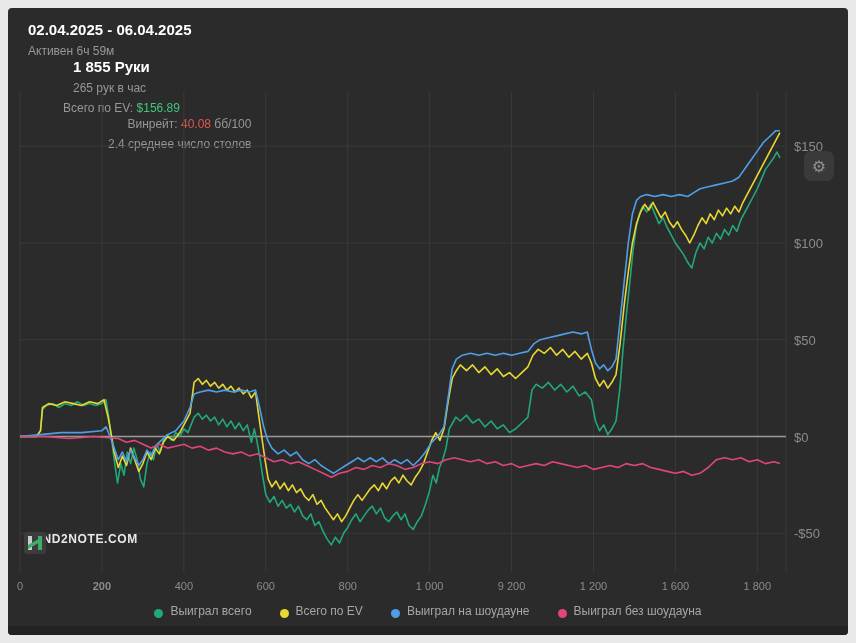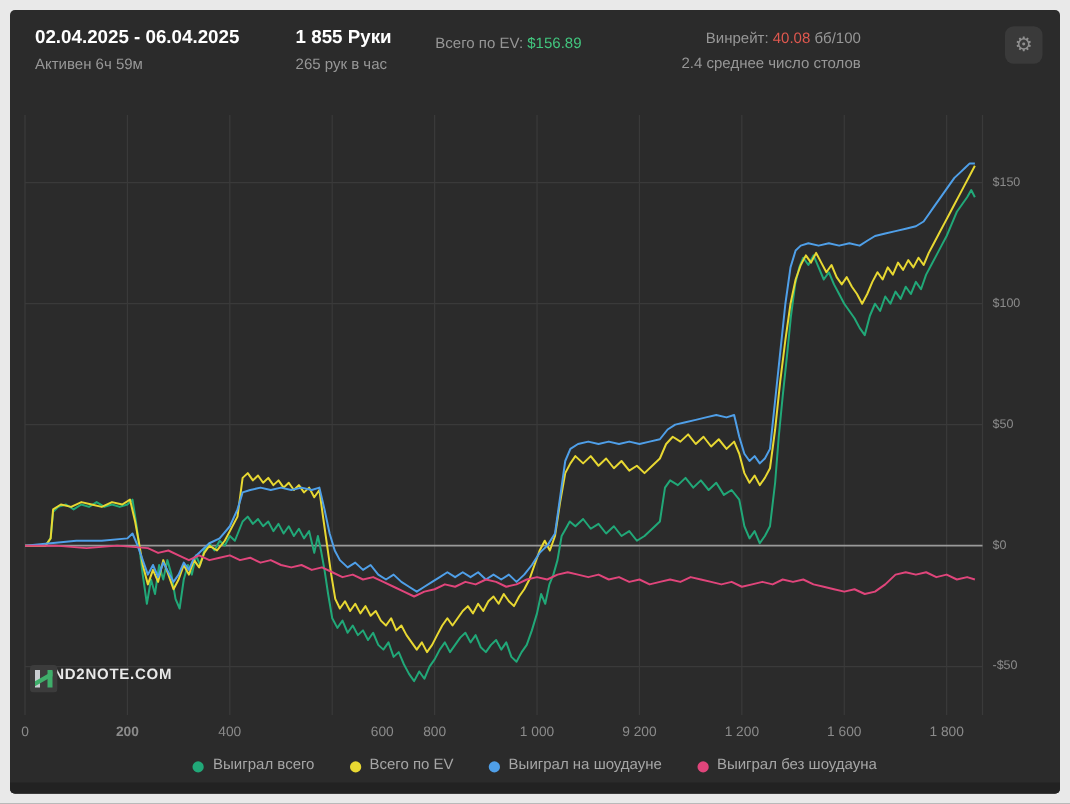--- a/index.html
+++ b/index.html
@@ -1,36 +1,36 @@
 <!DOCTYPE html>
 <html><head>
 <meta charset="utf-8">
 <style>
   html,body{margin:0;padding:0;}
   body{width:856px;height:643px;background:#e9e9e9;font-family:"Liberation Sans",sans-serif;-webkit-font-smoothing:antialiased;}
   .panel{position:absolute;left:8px;top:8px;width:840px;height:627px;background:#2b2b2b;border-radius:4px;overflow:hidden;}
   
-  .header{display:flex;align-items:flex-start;padding:13px 14px 0 20px;height:57px;position:relative;}
+  .header{display:flex;align-items:flex-start;padding:13px 14px 0 20px;height:57px;position:relative;flex-direction:column;}
   .h-block{flex:none;}
   .h-title{font-size:15px;font-weight:bold;color:#ffffff;white-space:nowrap;}
   .h-sub{font-size:12px;color:#979797;margin-top:6px;white-space:nowrap;}
   .right-align{text-align:right;}
   .green{color:#42c57e;}
   .red{color:#e0584f;}
   .gray{color:#979797;}
   .ml2{margin-left:45px;}
   .ml3{margin-left:35px;}
   .ml4{margin-left:80px;text-align:right;}
   .gear-btn{margin-left:auto;width:30px;height:30px;border-radius:7px;background:#3a3a3a;color:#909090;
     display:flex;align-items:center;justify-content:center;font-size:16px;cursor:pointer;flex:none;}
   
   .chart{position:relative;height:518px;}
   .chart svg{position:absolute;left:0;top:0;}
   .xtick{position:absolute;transform:translateX(-50%);color:#8b8b8b;font-size:11px;white-space:nowrap;}
-  .ytick{position:absolute;transform:translateY(-50%);color:#8b8b8b;font-size:10px;white-space:nowrap;}
+  .ytick{position:absolute;transform:translateY(-50%);color:#8b8b8b;font-size:13px;white-space:nowrap;}
   
   .wm{position:absolute;left:16px;top:454px;display:flex;align-items:center;gap:8px;}
   .wm-text{color:#e8e8e8;font-size:12px;font-weight:bold;letter-spacing:.6px;}
   
   .legend{height:30px;display:flex;justify-content:center;align-items:center;gap:28px;}
   .leg-item{display:flex;align-items:flex-end;gap:7px;font-size:12px;color:#a6a6a6;cursor:pointer;white-space:nowrap;}
   .leg-dot{width:9px;height:9px;border-radius:50%;flex:none;}
   .strip{height:9px;background:#222222;}
 </style>
 </head>
@@ -86,21 +86,21 @@
         <line x1="12" y1="455.2903225806451" x2="778" y2="455.2903225806451" stroke="#3a3a3a" stroke-width="1"></line>
         <polyline points="12.0,358.5 28.4,358.5 32.5,352.7 34.5,331.4 38.6,327.5 44.8,325.6 50.9,329.5 57.1,325.6 63.2,327.5 69.3,323.7 75.5,327.5 81.6,325.6 87.8,327.5 93.9,325.6 98.0,321.7 101.3,343.0 103.8,362.4 106.2,381.7 109.5,405.0 112.8,385.6 116.0,397.2 119.3,374.0 122.6,385.6 125.9,370.1 129.2,381.7 132.4,401.1 135.7,408.8 139.0,385.6 142.3,374.0 145.5,381.7 148.8,366.3 152.1,374.0 155.4,362.4 159.5,356.6 163.6,362.4 167.7,354.6 171.8,358.5 175.9,350.8 179.9,354.6 186.1,339.2 190.2,335.3 194.3,341.1 198.4,337.2 202.5,343.0 206.6,339.2 210.7,346.9 214.8,341.1 218.9,348.8 223.0,343.0 227.1,350.8 231.1,345.0 235.2,352.7 239.3,346.9 243.4,364.3 246.3,350.8 248.8,362.4 251.6,377.9 254.5,397.2 257.8,416.6 261.9,424.3 266.0,418.5 270.1,428.2 274.2,422.4 278.3,430.1 282.4,426.3 286.4,434.0 290.5,428.2 294.6,437.9 298.7,441.7 302.8,435.9 306.9,447.5 311.0,443.7 315.1,453.4 319.2,461.1 323.3,466.9 327.4,459.2 331.5,465.0 335.6,455.3 339.7,449.5 343.8,441.7 347.9,435.9 352.0,443.7 356.1,437.9 360.2,432.1 364.3,428.2 368.4,435.9 372.5,430.1 376.6,439.8 380.7,443.7 384.8,437.9 388.9,434.0 393.0,441.7 397.0,435.9 401.1,447.5 405.2,451.4 409.3,443.7 413.4,437.9 417.5,426.3 421.6,412.7 424.9,397.2 428.2,405.0 431.5,389.5 434.7,381.7 438.0,370.1 441.3,350.8 444.6,345.0 447.8,339.2 452.3,343.0 458.5,337.2 464.6,345.0 470.8,341.1 476.9,348.8 483.1,343.0 489.2,350.8 495.4,346.9 501.5,354.6 507.6,350.8 513.8,345.0 519.9,339.2 524.0,312.1 528.1,306.3 534.3,310.1 540.4,304.3 546.6,312.1 552.7,306.3 558.9,314.0 565.0,308.2 571.1,317.9 577.3,314.0 583.4,321.7 587.5,343.0 591.6,352.7 595.7,346.9 599.8,356.6 603.9,350.8 608.0,343.0 612.1,308.2 615.0,271.4 618.2,238.5 621.5,207.5 624.8,174.6 628.1,149.5 631.4,135.9 634.6,128.2 638.7,134.0 642.8,126.3 646.9,135.9 651.0,145.6 655.1,139.8 659.2,149.5 663.3,157.2 667.4,165.0 671.5,170.8 675.6,176.6 679.7,184.3 683.8,190.1 687.9,174.6 692.0,165.0 696.1,170.8 700.2,159.2 704.3,165.0 708.4,155.3 712.5,161.1 716.6,151.4 720.7,157.2 724.7,147.5 728.8,153.4 732.9,141.7 737.0,134.0 741.1,126.3 745.2,118.5 749.3,110.8 753.4,101.1 757.5,91.4 761.6,85.6 765.7,79.8 769.0,74.0 771.9,79.8" fill="none" stroke="#21a878" stroke-width="1.6" stroke-linejoin="round"></polyline>
         <polyline points="12.0,358.5 28.4,358.5 32.5,352.7 34.5,329.5 40.7,325.6 48.9,327.5 57.1,323.7 65.3,325.6 73.4,327.5 81.6,323.7 89.8,325.6 96.0,321.7 100.1,339.2 102.9,354.6 106.2,374.0 110.3,389.5 114.4,377.9 118.5,387.5 122.6,370.1 126.7,381.7 130.8,393.4 134.9,385.6 139.0,374.0 143.1,381.7 147.2,370.1 151.3,375.9 155.4,364.3 159.5,358.5 165.6,362.4 171.8,354.6 175.9,346.9 182.0,335.3 186.1,304.3 190.2,300.5 194.3,306.3 198.4,302.4 202.5,308.2 206.6,304.3 210.7,310.1 214.8,306.3 218.9,312.1 223.0,308.2 227.1,314.0 231.1,310.1 235.2,315.9 239.3,312.1 243.4,319.8 247.5,314.0 250.4,335.3 253.7,358.5 257.0,381.7 260.2,401.1 263.9,408.8 268.0,403.0 272.1,410.8 276.2,405.0 280.3,412.7 284.4,406.9 288.5,414.6 292.6,410.8 296.7,418.5 300.8,422.4 304.9,416.6 309.0,426.3 313.1,422.4 317.2,430.1 321.3,435.9 325.4,441.7 329.5,435.9 333.6,443.7 337.7,437.9 341.7,430.1 345.8,422.4 349.9,416.6 354.0,422.4 358.1,416.6 362.2,410.8 366.3,406.9 370.4,412.7 374.5,405.0 378.6,410.8 382.7,403.0 386.8,399.2 390.9,405.0 395.0,397.2 399.1,403.0 403.2,406.9 407.3,399.2 411.4,393.4 415.5,385.6 419.6,374.0 423.7,362.4 427.8,354.6 431.9,362.4 436.0,350.8 440.1,323.7 444.2,300.5 448.3,292.7 452.3,286.9 458.5,292.7 464.6,286.9 470.8,294.6 476.9,288.8 483.1,296.6 489.2,290.8 495.4,298.5 501.5,294.6 507.6,300.5 513.8,294.6 519.9,288.8 524.9,277.2 530.2,271.4 536.3,275.3 542.5,269.5 548.6,277.2 554.8,271.4 560.9,279.2 567.0,273.4 573.2,281.1 579.3,275.3 583.4,285.0 587.5,300.5 591.6,308.2 595.7,302.4 599.8,310.1 603.9,304.3 608.0,296.6 612.1,265.6 616.2,226.9 620.3,194.0 624.4,165.0 628.5,145.6 632.6,134.0 636.7,126.3 640.8,132.1 644.9,124.3 649.0,132.1 653.1,139.8 657.2,134.0 661.3,143.7 665.4,149.5 669.4,143.7 673.5,151.4 677.6,157.2 681.7,165.0 685.8,157.2 689.9,147.5 694.0,139.8 698.1,145.6 702.2,135.9 706.3,141.7 710.4,132.1 714.5,137.9 718.6,130.1 722.7,135.9 726.8,128.2 730.9,134.0 735.0,124.3 739.1,116.6 743.2,108.8 747.3,101.1 751.4,93.4 755.5,85.6 759.6,77.9 763.7,70.1 767.8,62.4 771.9,54.6" fill="none" stroke="#e8d832" stroke-width="1.6" stroke-linejoin="round"></polyline>
         <polyline points="12.0,358.5 32.5,356.6 53.0,354.6 73.4,354.6 93.9,352.7 98.0,348.8 102.1,358.5 106.2,370.1 110.3,381.7 114.4,374.0 118.5,383.7 122.6,372.1 126.7,379.8 130.8,387.5 134.9,381.7 139.0,372.1 143.1,377.9 147.2,368.2 153.3,362.4 159.5,356.6 167.7,352.7 175.9,343.0 182.0,329.5 186.1,315.9 192.2,314.0 200.4,312.1 208.6,314.0 216.8,312.1 225.0,314.0 233.2,312.1 241.4,314.0 247.5,312.1 251.6,329.5 255.7,348.8 259.8,362.4 263.9,370.1 270.1,375.9 276.2,372.1 282.4,377.9 288.5,374.0 294.6,381.7 300.8,385.6 306.9,381.7 313.1,387.5 319.2,391.4 325.4,395.3 331.5,391.4 337.7,387.5 343.8,383.7 349.9,379.8 356.1,383.7 362.2,379.8 368.4,383.7 374.5,379.8 380.7,385.6 386.8,381.7 393.0,385.6 399.1,381.7 405.2,387.5 411.4,381.7 417.5,374.0 423.7,364.3 429.8,358.5 436.0,348.8 440.1,319.8 444.2,290.8 448.3,281.1 454.4,277.2 462.6,275.3 470.8,277.2 479.0,275.3 487.2,277.2 495.4,275.3 503.6,277.2 511.7,275.3 519.9,273.4 526.1,265.6 532.2,261.7 540.4,259.8 548.6,257.9 556.8,255.9 565.0,254.0 573.2,255.9 579.3,254.0 583.4,271.4 587.5,285.0 591.6,290.8 595.7,286.9 599.8,292.7 603.9,288.8 608.0,281.1 612.1,242.4 616.2,203.7 620.3,165.0 624.4,135.9 628.5,122.4 632.6,118.5 638.7,116.6 646.9,118.5 655.1,116.6 663.3,118.5 671.5,116.6 679.7,118.5 685.8,114.6 692.0,110.8 700.2,108.8 708.4,106.9 716.6,105.0 724.7,103.0 730.9,99.2 735.0,93.4 739.1,87.5 743.2,81.7 747.3,75.9 751.4,70.1 755.5,64.3 759.6,60.5 763.7,56.6 767.8,52.7 771.9,52.7" fill="none" stroke="#4f9fe8" stroke-width="1.6" stroke-linejoin="round"></polyline>
         <polyline points="12.0,358.5 36.6,358.5 61.2,360.5 85.7,358.5 110.3,360.5 118.5,364.3 126.7,362.4 134.9,366.3 143.1,370.1 151.3,366.3 159.5,370.1 167.7,368.2 175.9,366.3 184.0,370.1 192.2,368.2 200.4,372.1 208.6,370.1 216.8,374.0 225.0,375.9 233.2,374.0 241.4,377.9 249.6,375.9 257.8,379.8 266.0,383.7 274.2,381.7 282.4,385.6 290.5,383.7 298.7,387.5 306.9,391.4 315.1,395.3 323.3,399.2 331.5,395.3 339.7,393.4 347.9,389.5 356.1,391.4 364.3,387.5 372.5,389.5 380.7,385.6 388.9,387.5 397.0,391.4 405.2,389.5 413.4,385.6 421.6,383.7 429.8,385.6 438.0,381.7 446.2,379.8 454.4,381.7 462.6,383.7 470.8,381.7 479.0,385.6 487.2,383.7 495.4,387.5 503.6,385.6 511.7,389.5 519.9,387.5 528.1,385.6 536.3,387.5 544.5,383.7 552.7,385.6 560.9,387.5 569.1,389.5 577.3,387.5 585.5,391.4 593.7,389.5 601.9,387.5 610.1,389.5 618.2,385.6 626.4,387.5 634.6,385.6 642.8,389.5 651.0,391.4 659.2,393.4 667.4,395.3 675.6,393.4 683.8,397.2 692.0,395.3 700.2,389.5 708.4,381.7 716.6,379.8 724.7,381.7 732.9,379.8 741.1,383.7 749.3,381.7 757.5,385.6 765.7,383.7 771.9,385.6" fill="none" stroke="#e0457b" stroke-width="1.6" stroke-linejoin="round"></polyline>
       </svg>
     <div id="x-labels">
         <div class="xtick" style="left: 12px; top: 502px;">0</div>
         <div class="xtick" style="left: 93.9251px; top: 502px; font-weight: bold;">200</div>
         <div class="xtick" style="left: 175.85px; top: 502px;">400</div>
-        <div class="xtick" style="left: 257.775px; top: 502px; margin-left: 40px;">600</div>
+        <div class="xtick" style="left: 257.775px; top: 502px;">600</div>
         <div class="xtick" style="left: 339.701px; top: 502px;">800</div>
         <div class="xtick" style="left: 421.626px; top: 502px;">1 000</div>
         <div class="xtick" style="left: 503.551px; top: 502px;">9 200</div>
         <div class="xtick" style="left: 585.476px; top: 502px;">1 200</div>
         <div class="xtick" style="left: 667.401px; top: 502px;">1 600</div>
         <div class="xtick" style="left: 749.326px; top: 502px;">1 800</div>
       </div>
     <div id="y-labels">
         <div class="ytick" style="left: 786px; top: 68.1935px;">$150</div>
         <div class="ytick" style="left: 786px; top: 164.968px;">$100</div>

